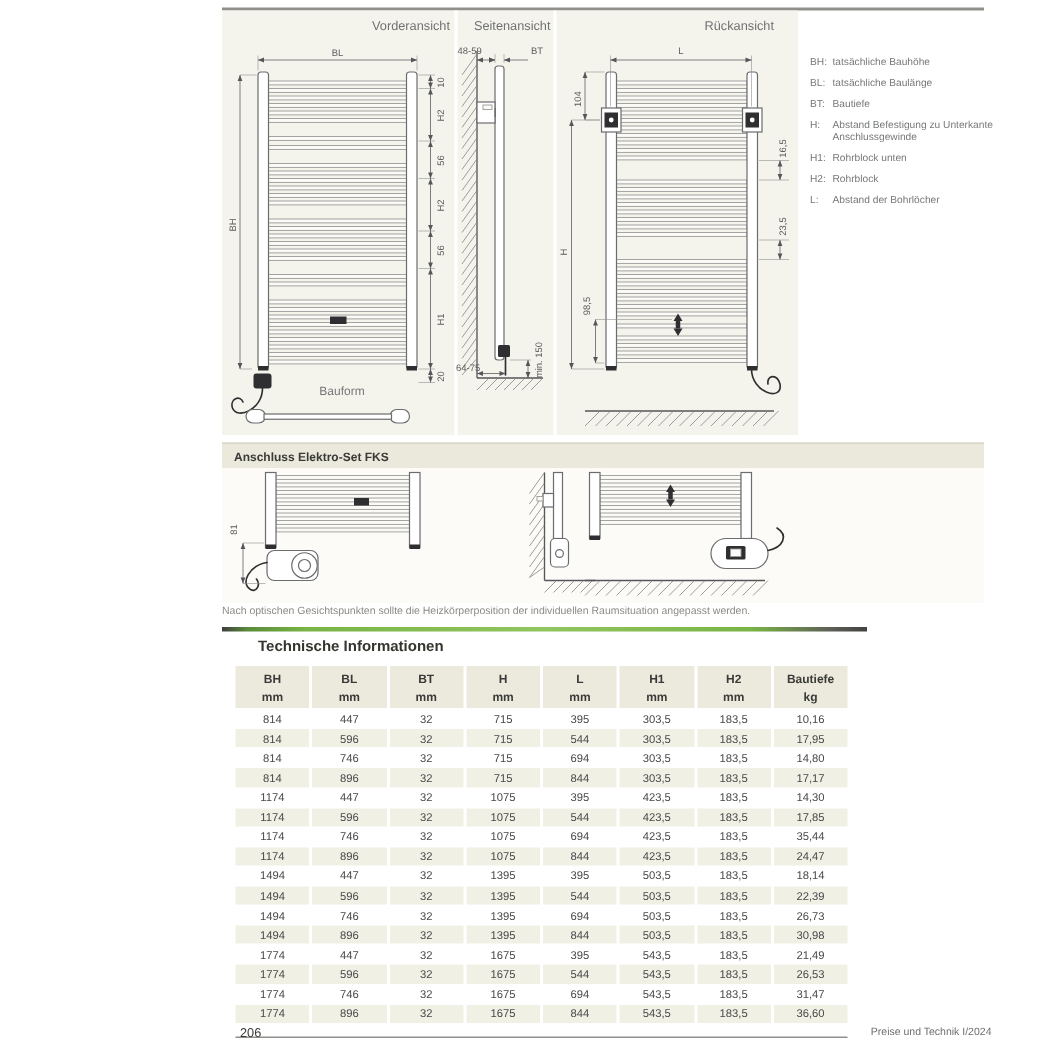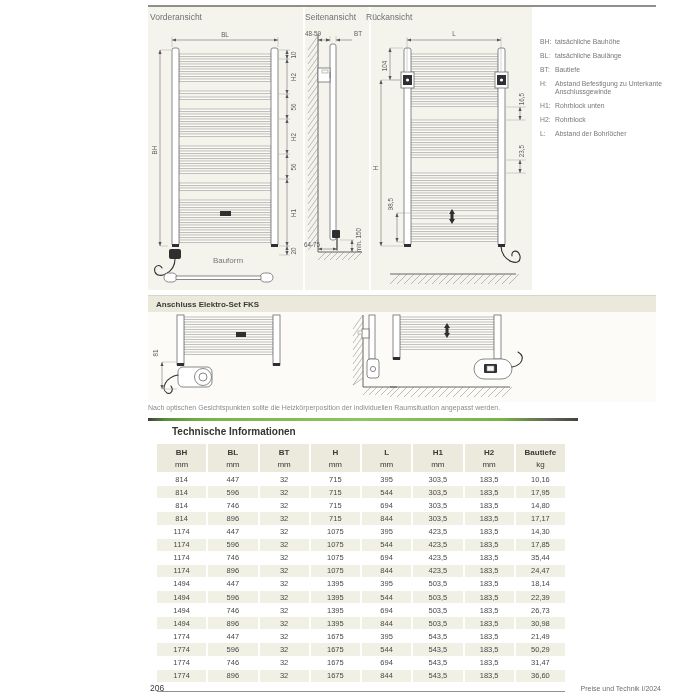--- a/index.html
+++ b/index.html
@@ -5,45 +5,45 @@
   html,body{margin:0;padding:0;}
   body{
     width:700px;height:700px;position:relative;background:#ffffff;
     font-family:"Liberation Sans",sans-serif;color:#3a3a38;overflow:hidden;
   }
   .abs{position:absolute;}
   
   #top-rule{left:148px;top:5px;width:508px;height:2px;background:#90908a;}
   #top-panel{left:148px;top:7px;width:384px;height:283px;background:#f5f4ec;}
   .vsep{top:7px;width:2px;height:283px;background:#ffffff;}
-  .view-label{top:12px;font-size:8.5px;color:#6f7073;text-align:left;}
+  .view-label{top:12px;font-size:8.5px;color:#6f7073;text-align:right;}
   
   #legend{left:540px;top:38px;width:122px;}
   .legend-row{display:flex;margin-bottom:5.5px;font-size:6.8px;color:#77787a;line-height:1.25;}
   .legend-key{width:15px;flex:0 0 15px;}
   .legend-text{flex:1;}
   
   #fks-band{left:148px;top:295px;width:508px;height:17px;background:#eae9dc;border-top:1px solid #d8d6c8;box-sizing:border-box;}
   #fks-title{left:156px;top:300px;font-size:8px;font-weight:bold;color:#3a3a38;}
   #fks-area{left:148px;top:312px;width:508px;height:90px;background:#fcfbf7;}
   
   #note{left:148px;top:404px;width:470px;font-size:7px;color:#8b8b87;}
   
   #green-rule{left:148px;top:418px;width:430px;height:3px;
     background:linear-gradient(90deg,#3f3f3e 0%,#5a8c3a 4%,#79b445 13%,#90c55f 50%,#79b445 82%,#5f6257 94%,#434341 100%);}
   #table-title{left:172px;top:426px;font-size:10px;font-weight:bold;color:#35352f;}
   
   #tech-table{left:155px;top:443px;width:412px;border-collapse:separate;border-spacing:2px 1px;}
   #tech-table th{background:#ebeadd;font-size:8px;font-weight:bold;color:#3a3a38;padding:3px 0 2px 0;line-height:1.45;text-align:center;width:49px;}
   #tech-table td{font-size:7.5px;color:#48494b;text-align:center;height:12.1px;padding:0;}
   #tech-table tr.alt td{background:#f1f0e4;}
-  .col-unit{font-weight:normal;}
+  .col-unit{font-weight:bold;}
   
   #bottom-rule{left:157px;top:691px;width:408px;height:1px;background:#8f8f8b;}
-  #page-number{left:150px;top:683px;font-size:8.5px;color:#3a3a38;}
+  #page-number{left:160px;top:683px;font-size:8.5px;color:#3a3a38;}
   #footer-right{left:520px;top:685px;width:141px;font-size:7px;color:#6f6f6d;text-align:right;}
   
   svg{position:absolute;overflow:visible;}
   svg text{font-family:"Liberation Sans",sans-serif;font-size:6.3px;fill:#5b5c5e;}
   .oline{fill:#ffffff;stroke:#6b6c6e;stroke-width:0.8;}
   .tube{fill:#fbfaf7;stroke:#9a9a97;stroke-width:0.6;}
   .dark{fill:#2f2f31;stroke:none;}
   .dim{stroke:#55565a;stroke-width:0.5;fill:none;}
   .ext{stroke:#8e8f92;stroke-width:0.4;fill:none;}
   .arr{fill:#55565a;stroke:none;}
@@ -635,21 +635,21 @@
         <td>21,49</td>
       </tr>
       <tr class="alt">
         <td>1774</td>
         <td>596</td>
         <td>32</td>
         <td>1675</td>
         <td>544</td>
         <td>543,5</td>
         <td>183,5</td>
-        <td>50,29</td>
+        <td>26,53</td>
       </tr>
       <tr>
         <td>1774</td>
         <td>746</td>
         <td>32</td>
         <td>1675</td>
         <td>694</td>
         <td>543,5</td>
         <td>183,5</td>
         <td>31,47</td>

